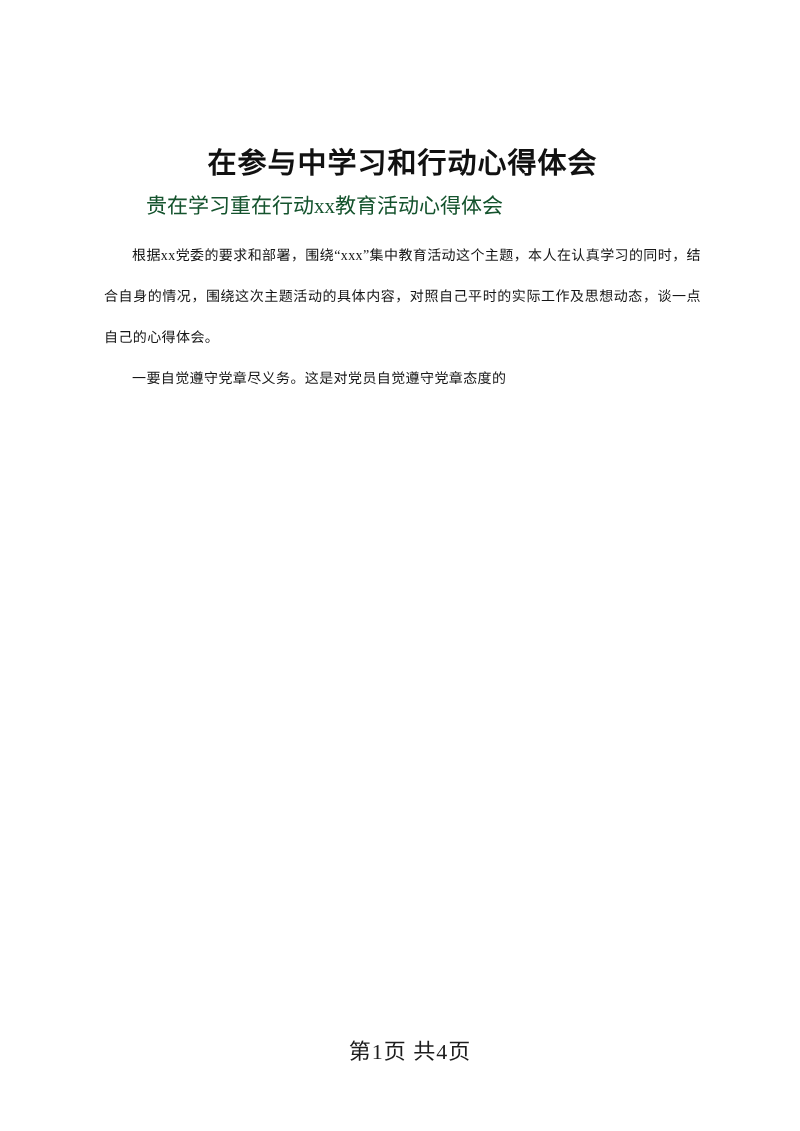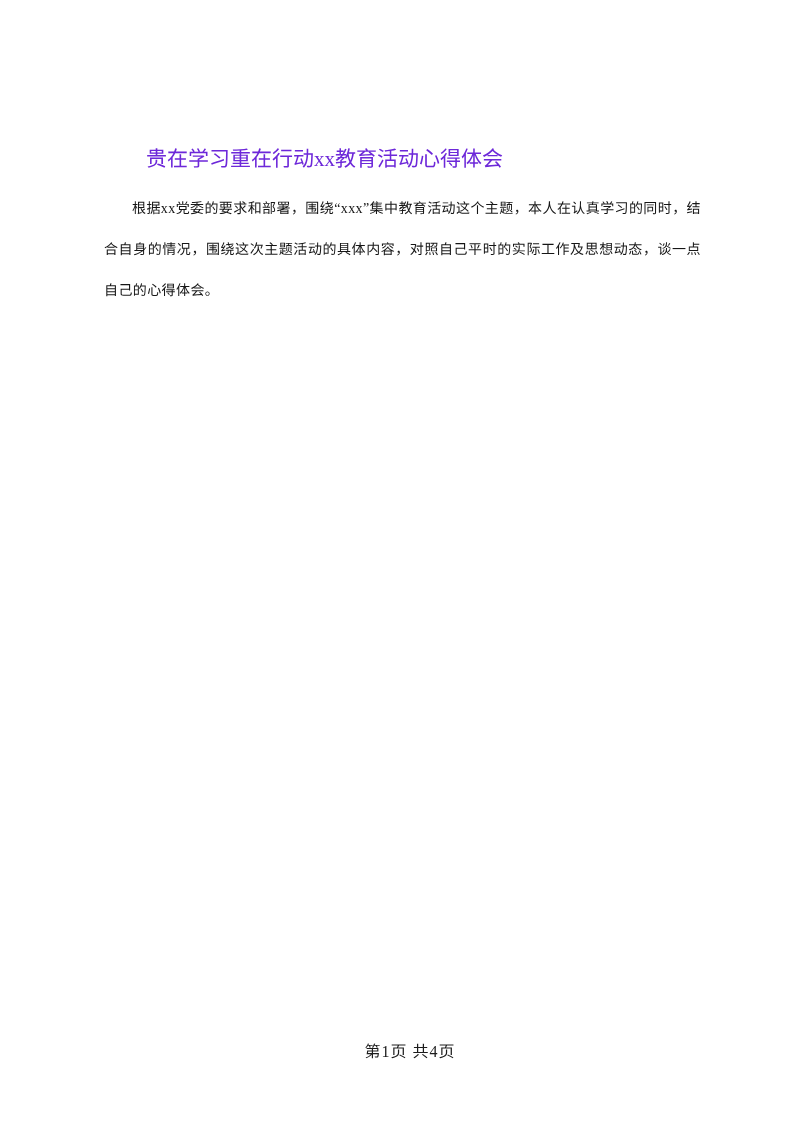--- a/index.html
+++ b/index.html
@@ -32,46 +32,48 @@
     text-align: center;
     letter-spacing: 1px;
     color: #111111;
   }
   .doc-subtitle {
     margin: 0 0 13px 0;
     font-size: 21px;
     line-height: 31px;
     text-indent: 2em;
     font-weight: normal;
-    color: #6d28d9;
+    color: #14532d;
   }
   .body-para {
     margin: 0;
     font-size: 14px;
     line-height: 41px;
     text-indent: 2em;
     text-align: justify;
     letter-spacing: 0.4px;
     color: #161616;
     word-break: break-all;
   }
   .page-footer {
     position: absolute;
     left: 20px;
     right: 0;
     top: 1042px;
     text-align: center;
-    font-size: 16px;
+    font-size: 22px;
     line-height: 20px;
     letter-spacing: 1px;
     color: #1c1c1c;
   }
 </style>
 </head>
 <body>
 
 <div class="page">
   <div class="content">
+    <h1 class="doc-title">在参与中学习和行动心得体会</h1>
     <p class="doc-subtitle">贵在学习重在行动xx教育活动心得体会</p>
     <p class="body-para">根据xx党委的要求和部署，围绕“xxx”集中教育活动这个主题，本人在认真学习的同时，结合自身的情况，围绕这次主题活动的具体内容，对照自己平时的实际工作及思想动态，谈一点自己的心得体会。</p>
+    <p class="body-para">一要自觉遵守党章尽义务。这是对党员自觉遵守党章态度的</p>
   </div>
   <div class="page-footer">第1页 共4页</div>
 </div>
 
 </body></html>

